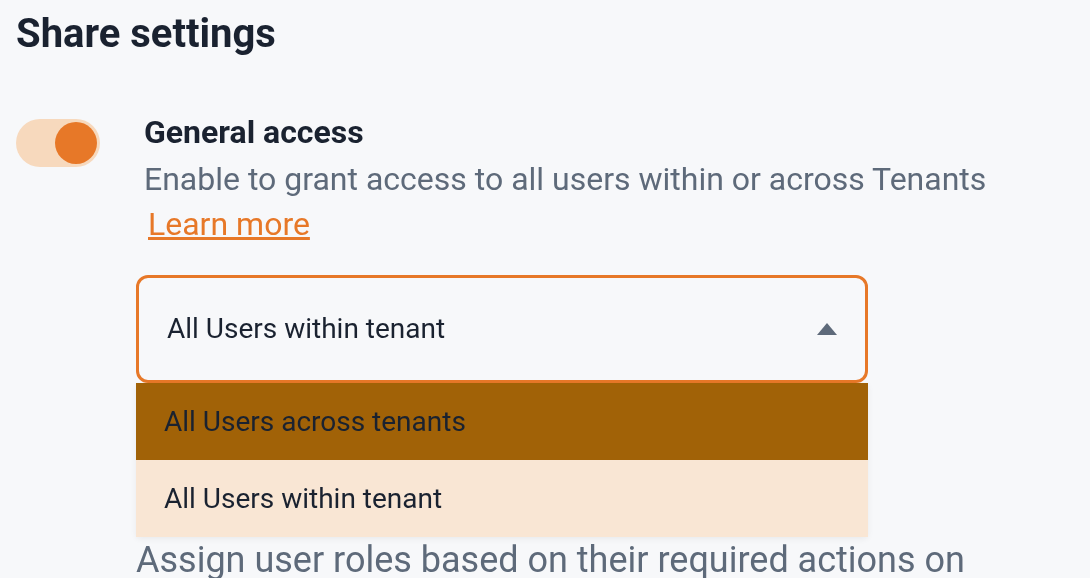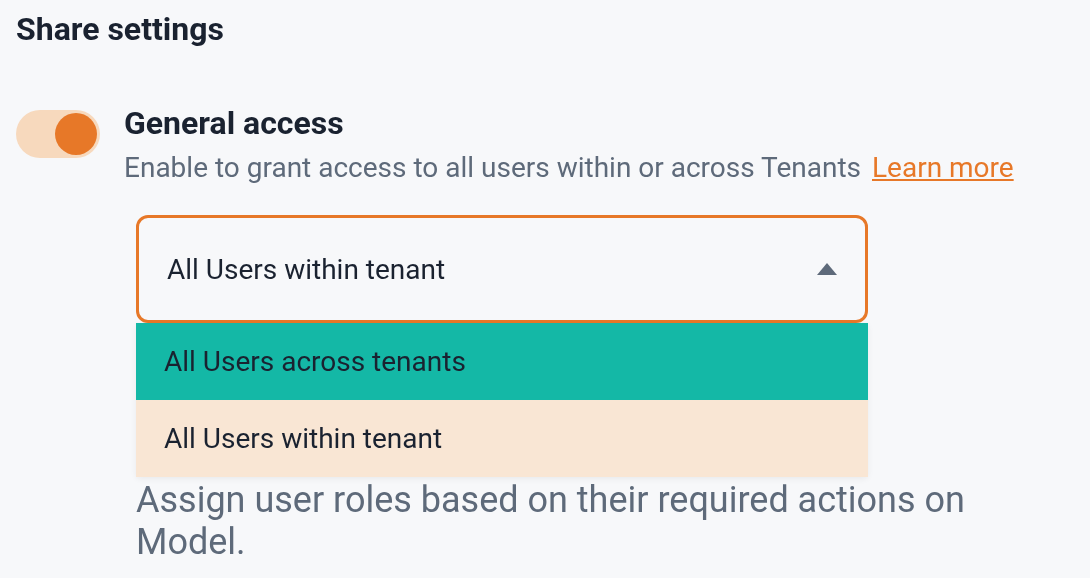--- a/index.html
+++ b/index.html
@@ -8,29 +8,29 @@
       box-sizing: border-box;
     }
     body {
       font-family: -apple-system, BlinkMacSystemFont, 'Segoe UI', Roboto, Helvetica, Arial, sans-serif;
       background: #f7f8fa;
       width: 1090px;
       height: 578px;
       padding: 10px 16px;
     }
     .page-title {
-      font-size: 32px;
+      font-size: 40px;
       font-weight: 700;
       color: #1a2230;
       margin-bottom: 56px;
     }
     .section-row {
       display: flex;
       align-items: flex-start;
-      gap: 24px;
+      gap: 44px;
       margin-bottom: 28px;
     }
     .toggle {
       position: relative;
       width: 84px;
       height: 48px;
       background: #f7d9bd;
       border-radius: 24px;
       cursor: pointer;
       flex-shrink: 0;
@@ -48,21 +48,21 @@
     .section-text {
       flex: 1;
     }
     .section-heading {
       font-size: 32px;
       font-weight: 700;
       color: #1a2230;
       margin-bottom: 6px;
     }
     .section-description {
-      font-size: 28px;
+      font-size: 32px;
       color: #5e6a7a;
       line-height: 1.4;
     }
     .learn-more {
       color: #e77828;
       text-decoration: underline;
       cursor: pointer;
       margin-left: 4px;
     }
     .dropdown-wrapper {
@@ -92,21 +92,21 @@
     }
     .dropdown-caret {
       width: 0;
       height: 0;
       border-left: 10px solid transparent;
       border-right: 10px solid transparent;
       border-bottom: 12px solid #5e6a7a;
     }
     .dropdown-panel {
       width: 100%;
-      background: #14b8a6;
+      background: #a16207;
       border-radius: 0 0 4px 4px;
       box-shadow: 0 2px 6px rgba(0,0,0,0.06);
     }
     .dropdown-option {
       padding: 22px 28px;
       font-size: 28px;
       color: #1a2230;
       cursor: pointer;
     }
     .dropdown-option.selected {

